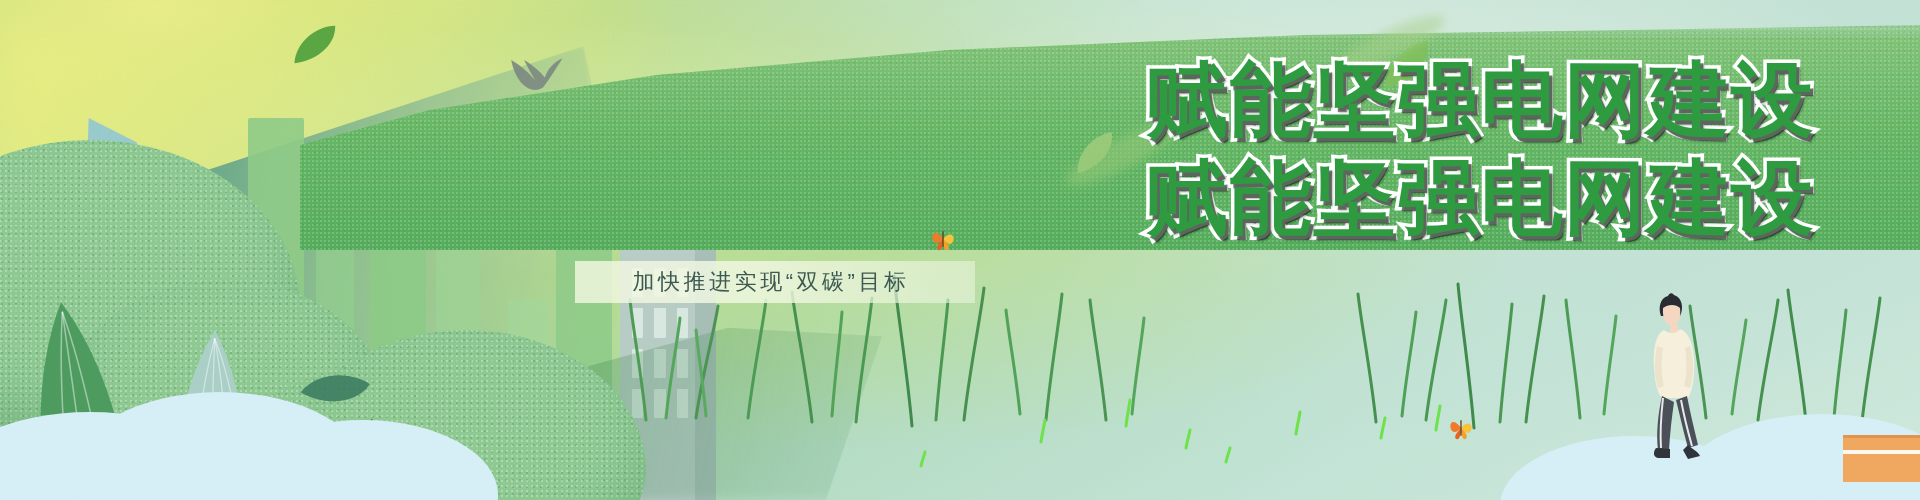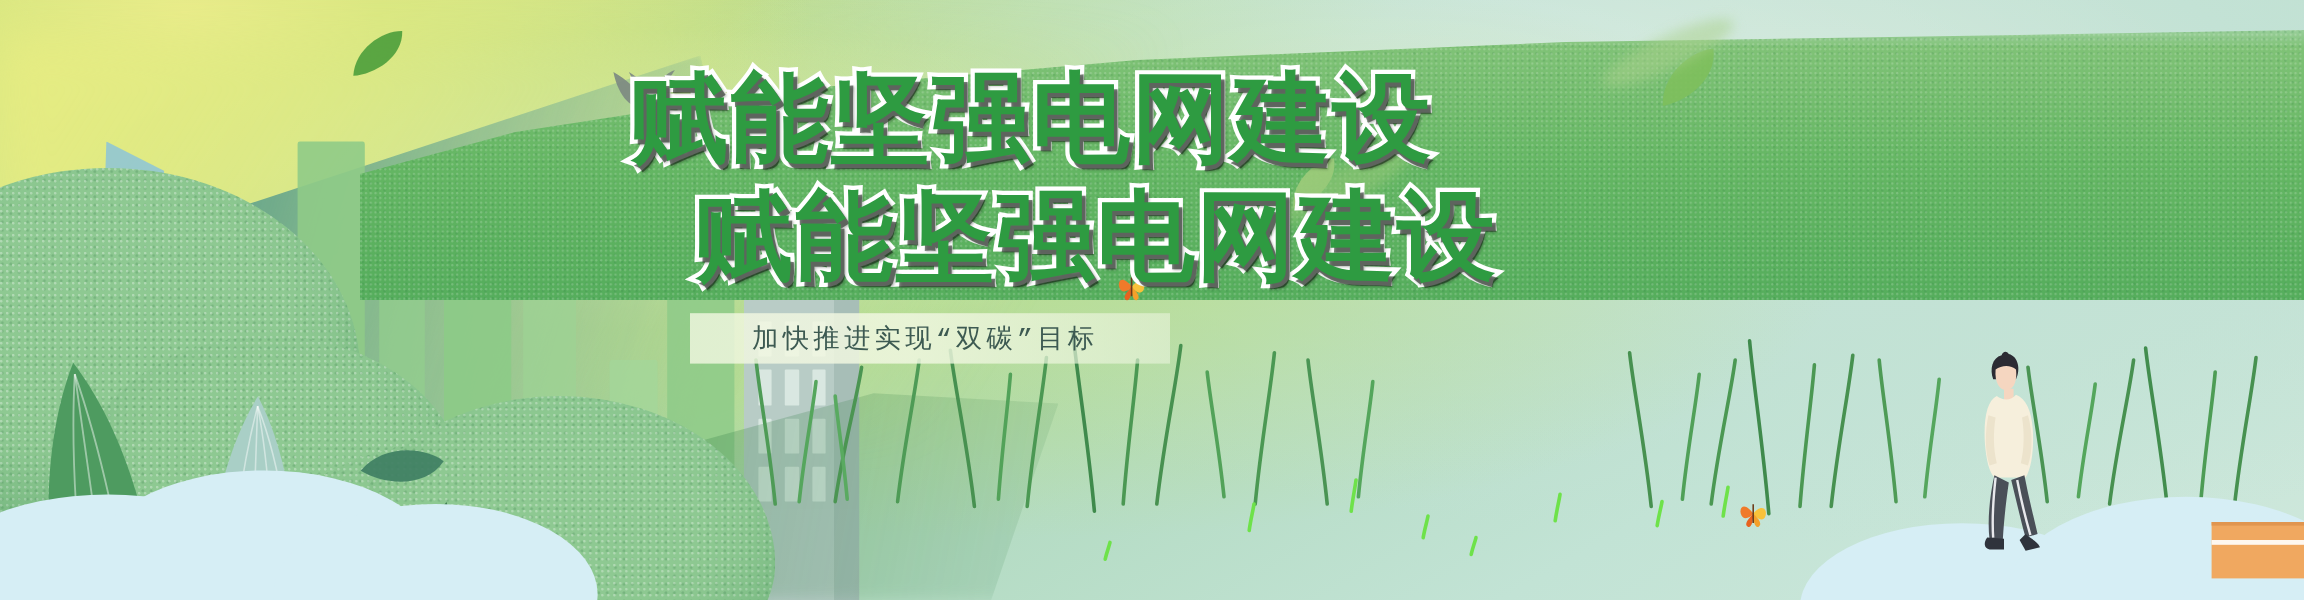--- a/index.html
+++ b/index.html
@@ -74,21 +74,21 @@
     background:linear-gradient(100deg,rgba(56,130,74,.30) 0%,rgba(56,130,74,.10) 48%,rgba(56,130,74,0) 80%);
     clip-path:polygon(10% 100%,0% 40%,24% 18%,46% 22%,38% 100%);
     filter:blur(6px);
   }
 
   
   .cloud{position:absolute;border-radius:50%;background:#d6eef5;}
 
   
   #title-block{
-    position:absolute;left:0;top:58px;width:1815px;text-align:center;
+    position:absolute;left:0;top:58px;width:1815px;text-align:right;
     pointer-events:none;
   }
   .title-line{
     font-family:"DejaVu Sans","Liberation Sans",sans-serif;
     font-weight:bold;
     color:#2e9b41;
     letter-spacing:.02em;
     line-height:1.02;
     -webkit-text-stroke:7px #ffffff;
     paint-order:stroke fill;
@@ -100,21 +100,21 @@
   #title-2{font-size:82px;margin-left:12px;margin-top:14px;}
 
   
   #subtitle-band{
     position:absolute;left:575px;top:261px;width:400px;height:42px;
     background:linear-gradient(90deg,rgba(243,248,226,.80) 0%,rgba(240,247,224,.86) 45%,rgba(238,246,226,.55) 100%);
   }
   #subtitle{
     position:absolute;left:575px;top:262px;width:392px;height:40px;
     display:flex;align-items:center;justify-content:center;
-    font-family:Liberation Mono, monospace;
+    font-family:Liberation Sans, sans-serif;
     font-size:22px;color:#3d5a52;letter-spacing:.16em;white-space:nowrap;
   }
 </style>
 </head>
 <body>
 
 <div id="banner">
 
   <div class="layer" id="sky-base"></div>
   <div class="layer" id="sky-sheen"></div>

